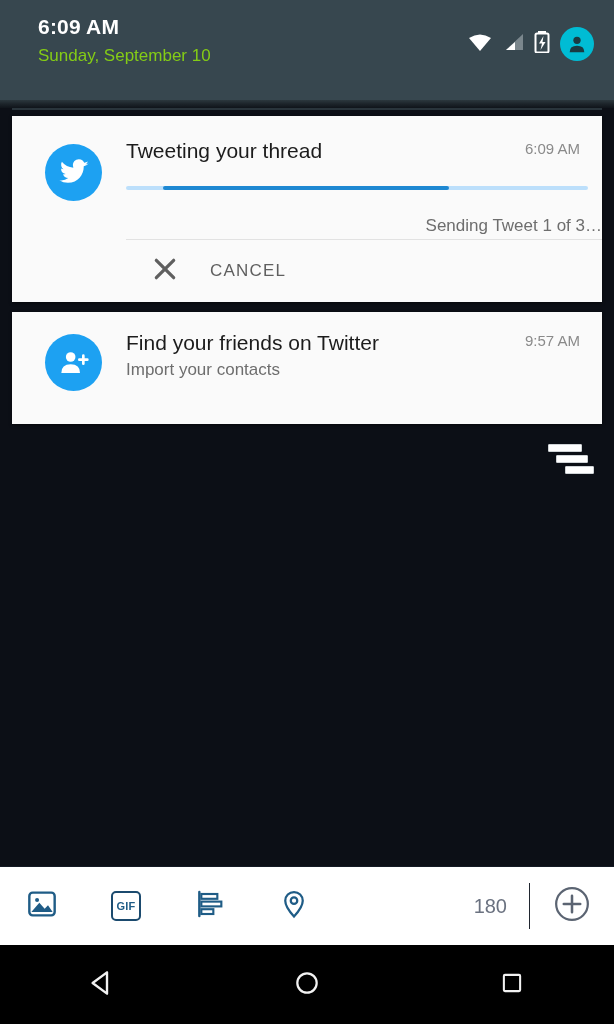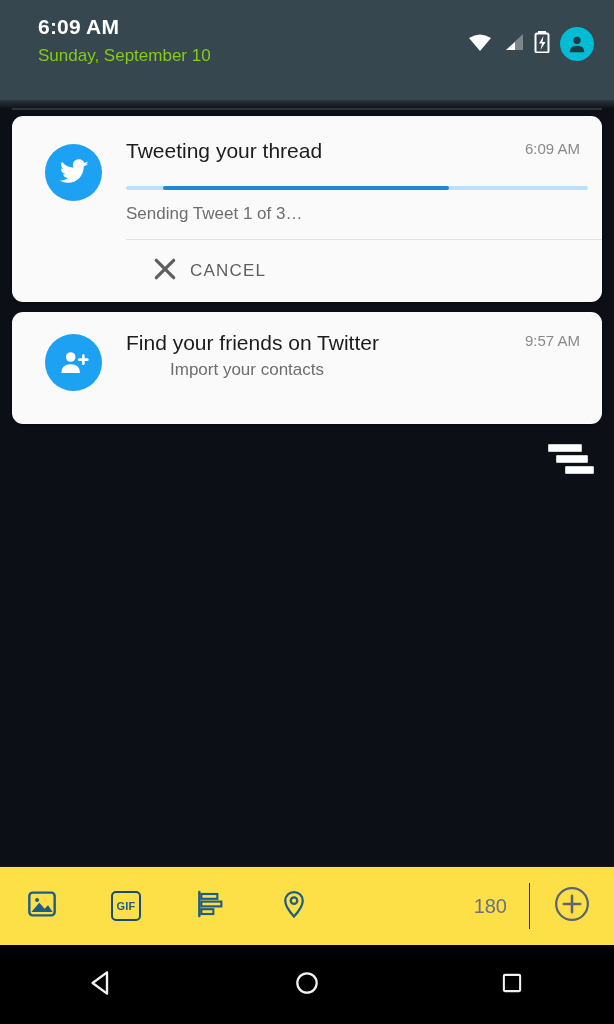--- a/index.html
+++ b/index.html
@@ -43,21 +43,21 @@
     background:linear-gradient(to bottom,#2b373d 0%, #1b2228 55%, #0f141a 100%);
   }
   .shade-lip {
     position:absolute; left:12px; top:104px; width:590px; height:6px;
     background:#2f3b42; border-radius:2px 2px 0 0; opacity:.85;
   }
 
   
   .notif {
     position:absolute; left:12px; width:590px;
-    background:#fafafa; border-radius:11px;
+    background:#fafafa; border-radius:0;
     box-shadow:0 1px 3px rgba(0,0,0,.55);
   }
   #notif-tweeting { top:116px; height:186px; }
   #notif-friends  { top:312px; height:112px; }
 
   .notif-icon {
     position:absolute; left:33px; top:28px;
     width:57px; height:57px; border-radius:50%;
     background:#1da1f2; display:flex; align-items:center; justify-content:center;
   }
@@ -85,21 +85,21 @@
     position:absolute; top:0; height:4px; background:#1e88d2; border-radius:2px;
   }
   #notif-tweeting .notif-sub { margin-top:22px; }
 
   .notif-divider {
     position:absolute; left:114px; right:0; top:123px;
     height:1px; background:#e2e2e2;
   }
   .notif-action {
     position:absolute; left:114px; top:124px; height:62px;
-    display:flex; align-items:center; gap:12px; padding-left:26px;
+    display:flex; align-items:center; gap:32px; padding-left:26px;
     cursor:pointer;
   }
   .notif-action .label {
     font-size:17px; color:#5f5f5f; letter-spacing:1.2px;
   }
 
   
   .clear-all {
     position:absolute; right:18px; top:442px;
     width:50px; height:36px; cursor:pointer;
@@ -108,21 +108,21 @@
     position:absolute; display:block; height:8px; background:#ffffff;
     border:1px solid #cfd3d6; border-radius:1px;
   }
   .clear-all i:nth-child(1){ left:2px;  top:2px;  width:34px; }
   .clear-all i:nth-child(2){ left:10px; top:13px; width:32px; }
   .clear-all i:nth-child(3){ left:19px; top:24px; width:29px; }
 
   
   .compose-toolbar {
     position:absolute; left:0; bottom:79px; width:614px; height:79px;
-    background:#fde047; border-top:1px solid #141a24;
+    background:#ffffff; border-top:1px solid #141a24;
     display:flex; align-items:center;
   }
   .tb-btn {
     width:84px; height:79px; display:flex; align-items:center; justify-content:center;
     cursor:pointer;
   }
   .tb-spacer { flex:1; }
   .char-count {
     font-size:20px; color:#6b7280; padding-right:22px;
   }
@@ -194,21 +194,21 @@
 
     <div class="notif-body">
       <div class="notif-title">Tweeting your thread</div>
       <div class="notif-time">6:09 AM</div>
     </div>
 
     <div class="progress-track">
       <div class="progress-fill" id="progress-fill" style="left: 8%; width: 62%; background: rgb(30, 136, 210);"></div>
     </div>
 
-    <div class="notif-body" style="top:64px;">
+    <div class="notif-body" style="top:76px;text-align:right;">
       <div class="notif-sub" style="margin-top:22px;">Sending Tweet 1 of 3…</div>
     </div>
 
     <div class="notif-divider"></div>
 
     <div class="notif-action">
       <span>
         <svg width="26" height="26" viewBox="0 0 24 24">
           <path d="M4 4 L20 20 M20 4 L4 20" stroke="#5f5f5f" stroke-width="3" stroke-linecap="round"></path>
         </svg>
@@ -221,21 +221,21 @@
     <div class="notif-icon">
       <svg width="32" height="32" viewBox="0 0 24 24">
         <circle cx="9.5" cy="7.5" r="3.6" fill="#ffffff"></circle>
         <path d="M2.5 19.5 Q2.5 13 9.5 13 Q16.5 13 16.5 19.5 Z" fill="#ffffff"></path>
         <path d="M19 6.5 L19 12.5 M16 9.5 L22 9.5" stroke="#ffffff" stroke-width="2" stroke-linecap="round"></path>
       </svg>
     </div>
     <div class="notif-body">
       <div class="notif-title" style="padding-top:18px;">Find your friends on Twitter</div>
       <div class="notif-time" style="top:20px;">9:57 AM</div>
-      <div class="notif-sub" style="margin-top:2px;margin-left:44px;">Import your contacts</div>
+      <div class="notif-sub" style="margin-top:2px;">Import your contacts</div>
     </div>
   </div>
 
   <div class="clear-all">
     <i></i>
     <i></i>
     <i></i>
   </div>
 
   <div class="compose-toolbar">

